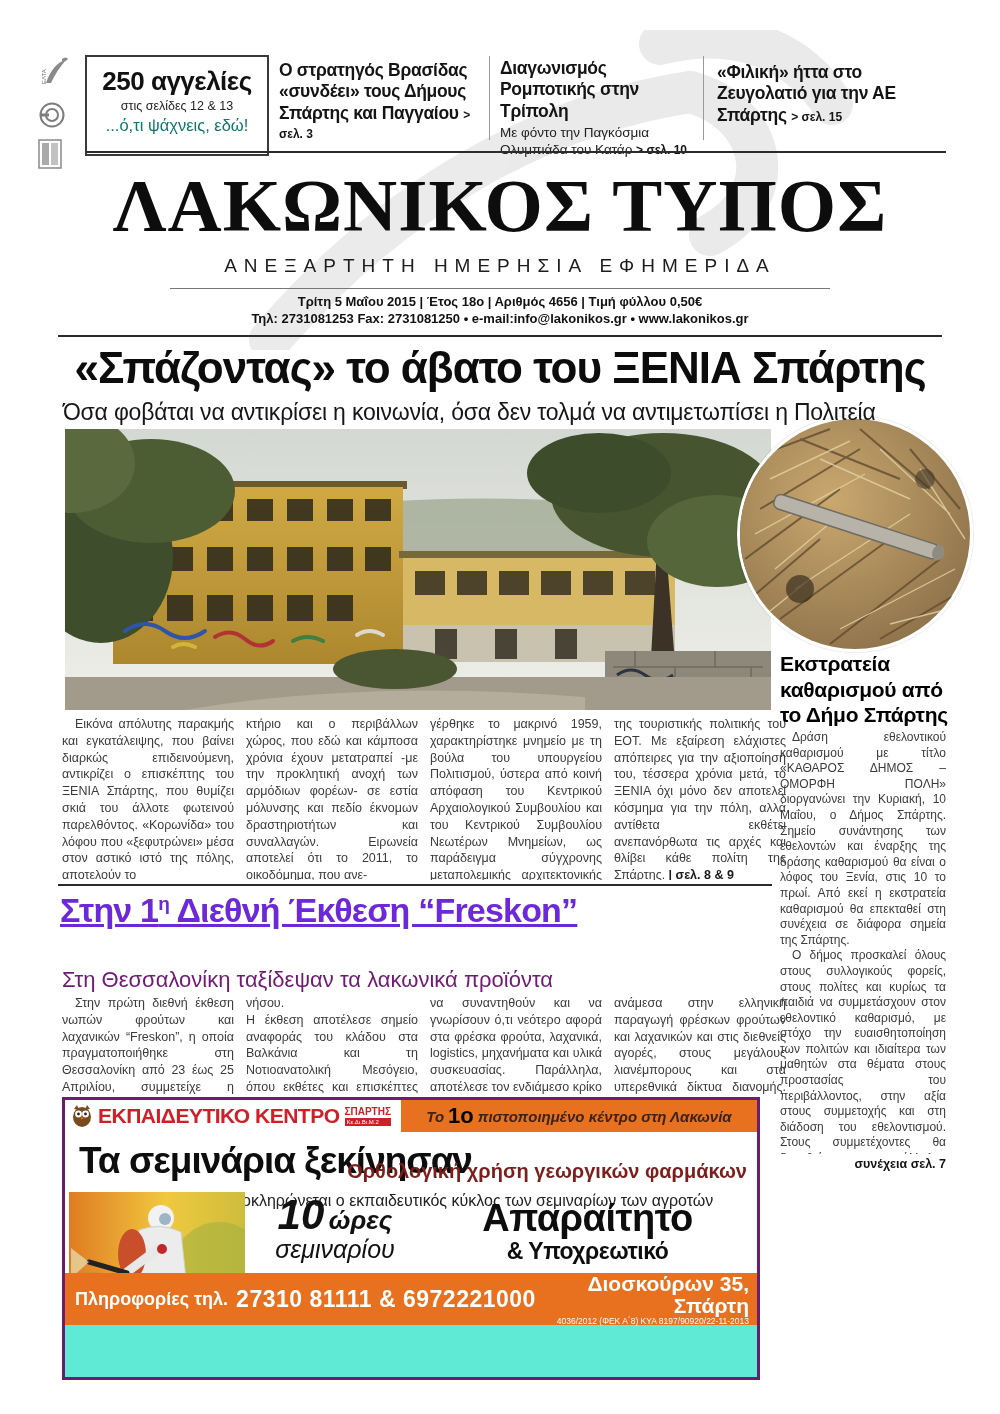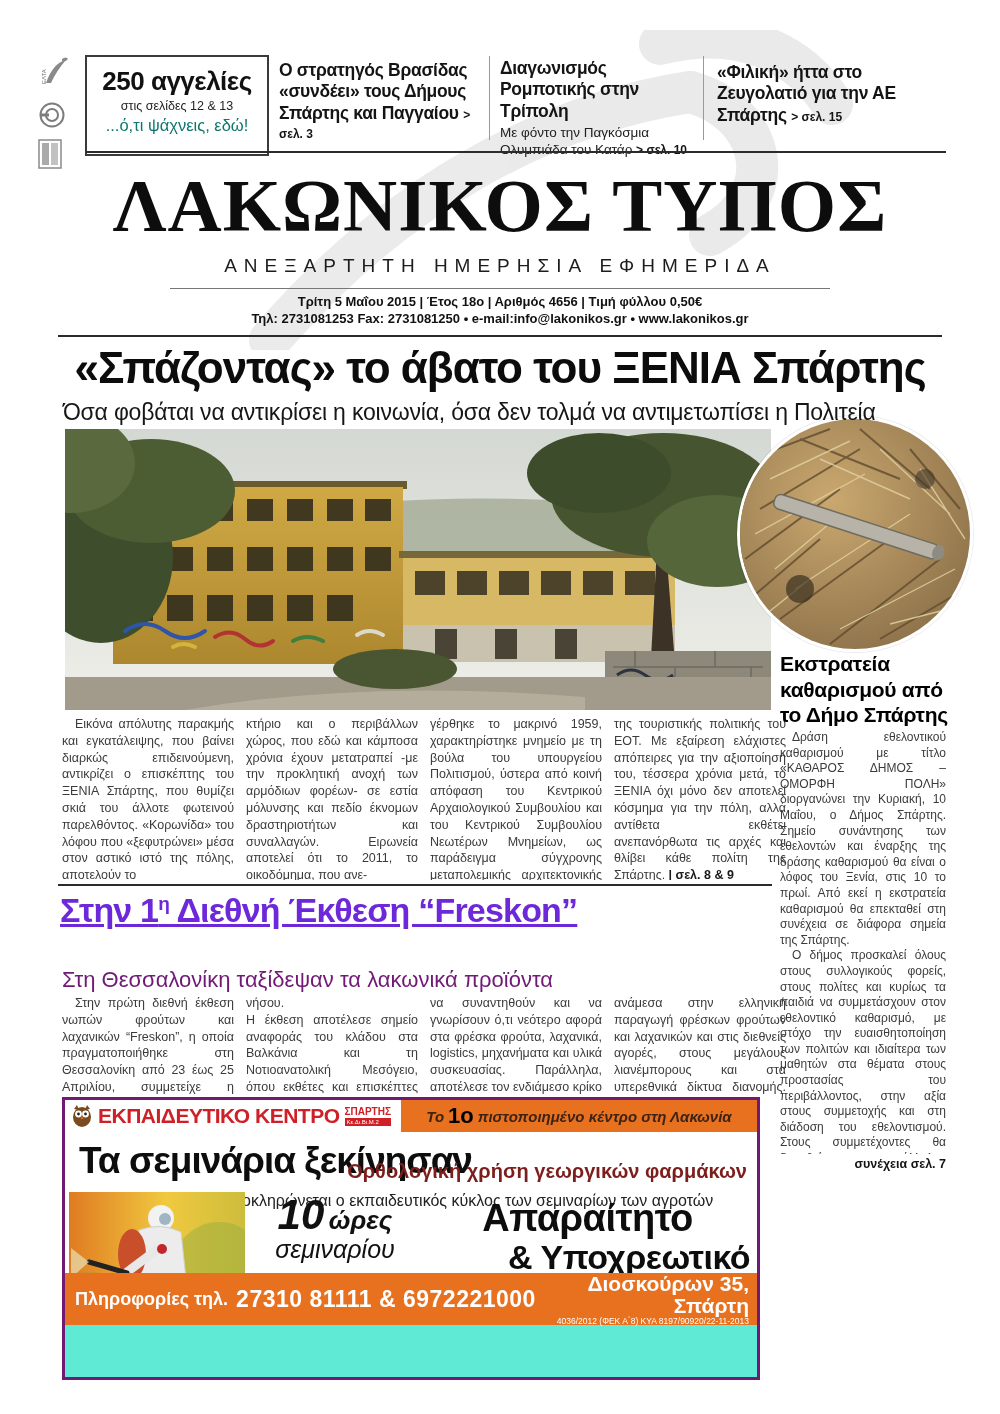--- a/index.html
+++ b/index.html
@@ -54,21 +54,21 @@
   .ad-h2{font-size:20px;font-weight:600;color:#7c1f1c;white-space:nowrap;}
   .ad-subline{font-size:16px;color:#222;text-align:center;}
   .ad-mid{text-align:center;}
   .ad-mid .h10{font-size:42px;font-weight:800;color:#111;line-height:1;}
   .ad-mid .hrs{font-size:26px;font-weight:600;color:#111;}
   .ad-mid .sem{font-size:25px;color:#111;line-height:1.1;}
   .ad-mid .cta1{font-size:14.5px;font-weight:600;color:#c0282c;margin-top:12px;}
   .ad-mid .cta2{font-size:17px;font-weight:800;color:#111;margin-top:2px;}
   .ad-right{text-align:center;}
   .ad-right .r1{font-size:38px;font-weight:800;color:#0d0d0d;line-height:1.08;letter-spacing:-0.5px;}
-  .ad-right .r2{font-size:34px;font-weight:800;color:#0d0d0d;line-height:1.08;letter-spacing:-0.5px;text-align:right;}
+  .ad-right .r2{font-size:23px;font-weight:800;color:#0d0d0d;line-height:1.08;letter-spacing:-0.5px;}
   .ad-right .r3{font-size:17px;color:#1c1c1c;margin-top:10px;}
   .ad-bot{position:absolute;left:0;right:0;bottom:0;height:52px;background:#e8711f;display:flex;align-items:center;color:#fff;padding:0 8px 0 10px;box-sizing:border-box;}
   .ad-bot .lbl{font-size:18px;font-weight:600;margin-right:8px;white-space:nowrap;}
   .ad-bot .phn{font-size:23px;font-weight:800;white-space:nowrap;letter-spacing:0.5px;}
   .ad-bot .addr{margin-left:auto;text-align:right;line-height:1.05;}
   .ad-bot .addr .a1{font-size:21px;font-weight:800;}
   .ad-bot .addr .a2{font-size:8.5px;}
   
   .sym{background:#0c0c0c;overflow:hidden;}
   .sym-row{display:flex;align-items:center;gap:6px;padding:0 6px;}

